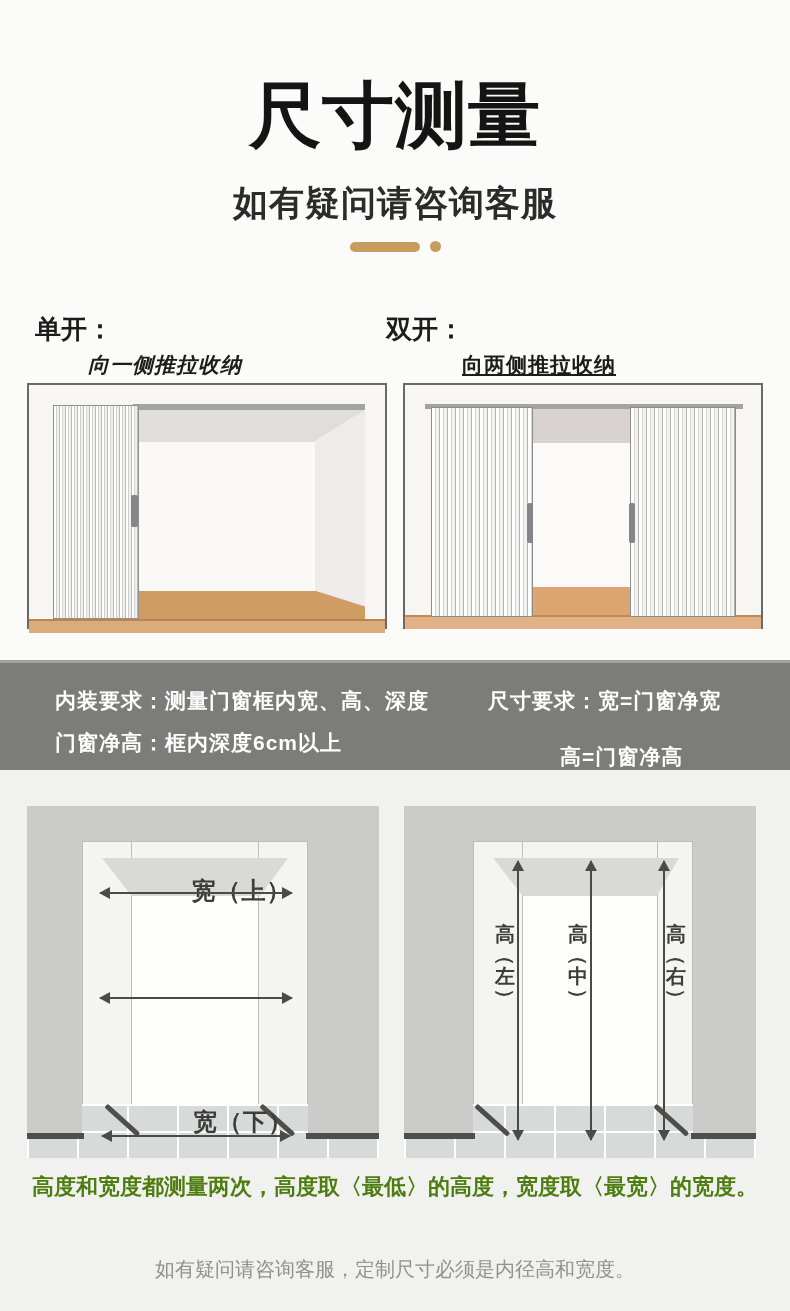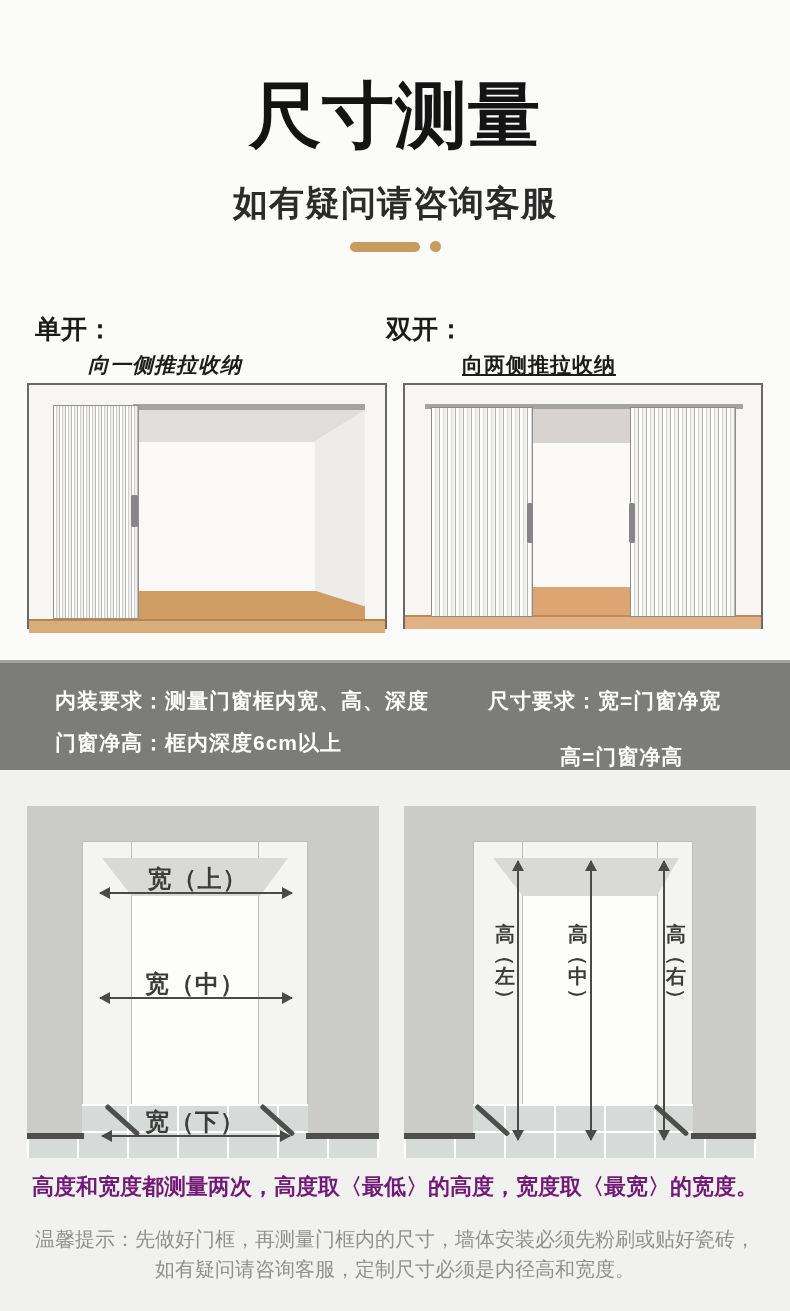--- a/index.html
+++ b/index.html
@@ -57,21 +57,21 @@
   .v-arrow::before{content:"";position:absolute;top:-1px;left:-5px;width:0;height:0;
       border-left:6px solid transparent;border-right:6px solid transparent;border-bottom:11px solid #4a4a48;}
   .v-arrow::after{content:"";position:absolute;bottom:-1px;left:-5px;width:0;height:0;
       border-left:6px solid transparent;border-right:6px solid transparent;border-top:11px solid #4a4a48;}
 
   .vlabel{display:flex;flex-direction:column;align-items:center;line-height:1.06;
           font-size:20px;font-weight:800;color:#3c3c3a;}
   .vlabel .rot{display:inline-block;transform:rotate(90deg);}
 
   
-  .note-main{left:0;right:0;top:1172px;text-align:center;font-size:22px;font-weight:700;color:#701a75;}
+  .note-main{left:0;right:0;top:1172px;text-align:center;font-size:22px;font-weight:700;color:#4d7c0f;}
   .tip{left:0;right:0;text-align:center;font-size:20px;font-weight:500;color:#90908e;}
 </style>
 </head>
 <body>
 
 <div class="page">
 
   <div class="abs title">尺寸测量</div>
   <div class="abs subtitle">如有疑问请咨询客服</div>
   <div class="abs divider">
@@ -122,25 +122,24 @@
     <div class="abs jamb" style="left:231px;top:35px;width:50px;height:297px;"></div>
     <div class="abs reveal" style="left:75px;top:52px;width:186px;height:38px;clip-path:polygon(0 0,100% 0,85% 100%,16% 100%);"></div>
     <div class="abs opening" style="left:105px;top:90px;width:126px;height:208px;"></div>
     <div class="abs tiles" style="left:0;right:0;top:298px;height:54px;"></div>
     <div class="abs wallpatch" style="left:0;top:298px;width:55px;height:29px;"></div>
     <div class="abs wallpatch" style="left:281px;top:298px;width:71px;height:29px;"></div>
     <div class="abs baseboard" style="left:0;top:327px;width:57px;height:6px;"></div>
     <div class="abs baseboard" style="left:279px;top:327px;width:73px;height:6px;"></div>
     <div class="abs sill" style="left:79px;top:297px;width:44px;"></div>
     <div class="abs sill" style="left:234px;top:297px;width:44px;"></div>
-    <div class="abs m-label" style="left:55px;top:57px;width:231px;">宽（上）</div>
+    <div class="abs m-label" style="left:55px;top:69px;width:231px;padding-left:44px;">宽（上）</div>
     <div class="h-arrow" style="left:73px;top:86px;width:192px;"></div>
-    <div class="abs m-label" style="left:55px;top:162px;width:226px;">宽（中）</div>
     <div class="h-arrow" style="left:73px;top:191px;width:192px;"></div>
-    <div class="abs m-label" style="left:55px;top:300px;width:226px;">宽（下）</div>
+    <div class="abs m-label" style="left:55px;top:300px;width:226px;padding-left:48px;">宽（下）</div>
     <div class="h-arrow" style="left:75px;top:329px;width:188px;"></div>
   </div>
 
   <div class="abs panel panelR">
     <div class="abs lintel" style="left:69px;top:35px;width:220px;height:55px;"></div>
     <div class="abs jamb" style="left:69px;top:35px;width:50px;height:297px;"></div>
     <div class="abs jamb" style="left:253px;top:35px;width:36px;height:297px;"></div>
     <div class="abs reveal" style="left:89px;top:52px;width:186px;height:38px;clip-path:polygon(0 0,100% 0,88% 100%,16% 100%);"></div>
     <div class="abs opening" style="left:119px;top:90px;width:134px;height:208px;"></div>
     <div class="abs tiles" style="left:0;right:0;top:298px;height:54px;"></div>
@@ -167,16 +166,15 @@
       </div>
     <div class="abs vlabel" style="left:257px;top:118px;width:30px;">
         <span>高</span>
         <span class="rot">（</span>
         <span>右</span>
         <span class="rot">）</span>
       </div>
   </div>
 
   <div class="abs note-main">高度和宽度都测量两次，高度取〈最低〉的高度，宽度取〈最宽〉的宽度。</div>
-  <div class="abs tip" style="top:1226px;">温馨提示：先做好门框，再测量门框内的尺寸，墙体安装必须先粉刷或贴好瓷砖，</div>
   <div class="abs tip" style="top:1256px;">如有疑问请咨询客服，定制尺寸必须是内径高和宽度。</div>
 
 </div>
 
 </body></html>

